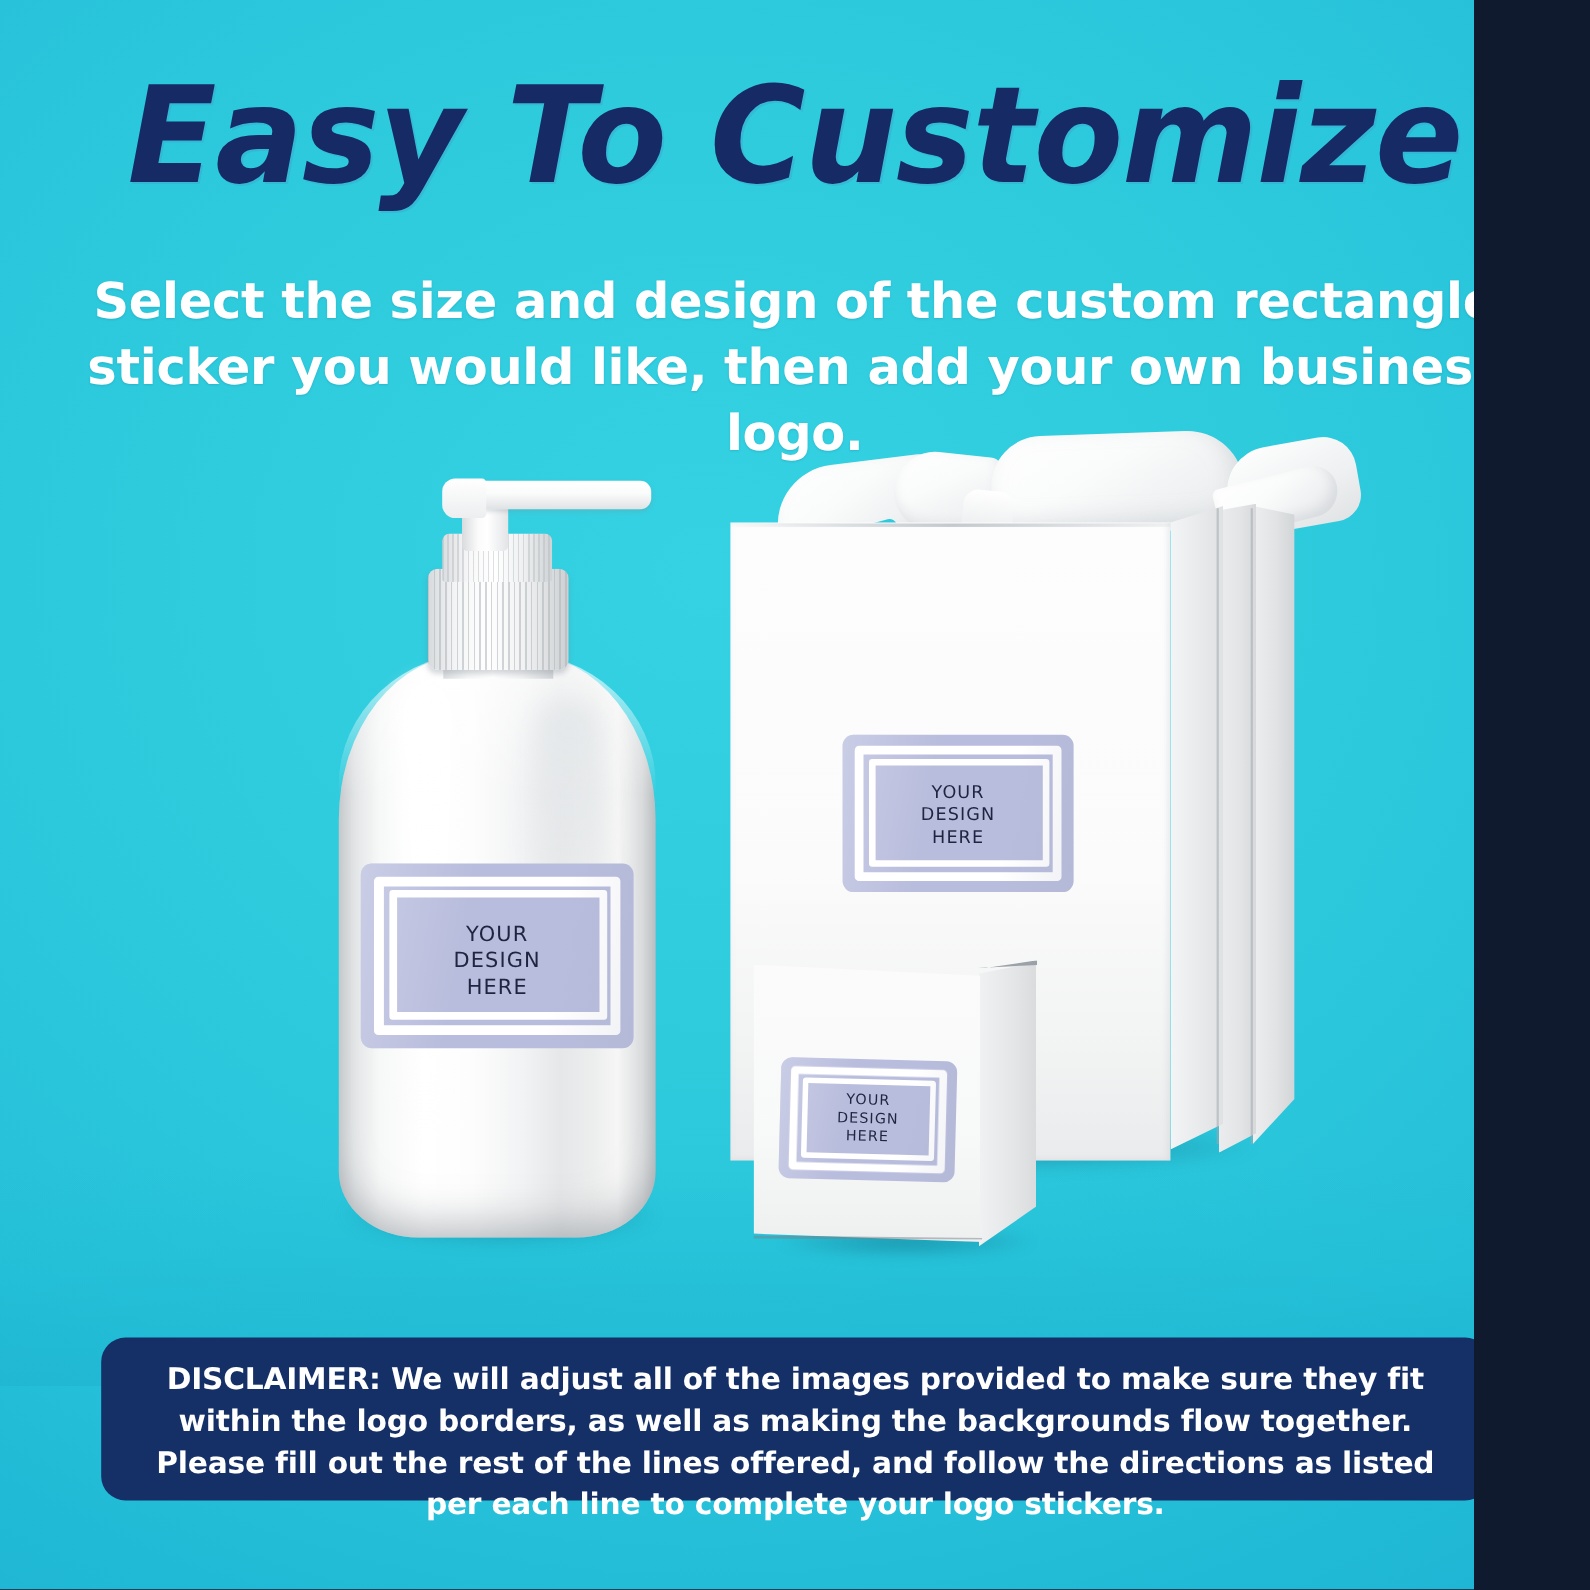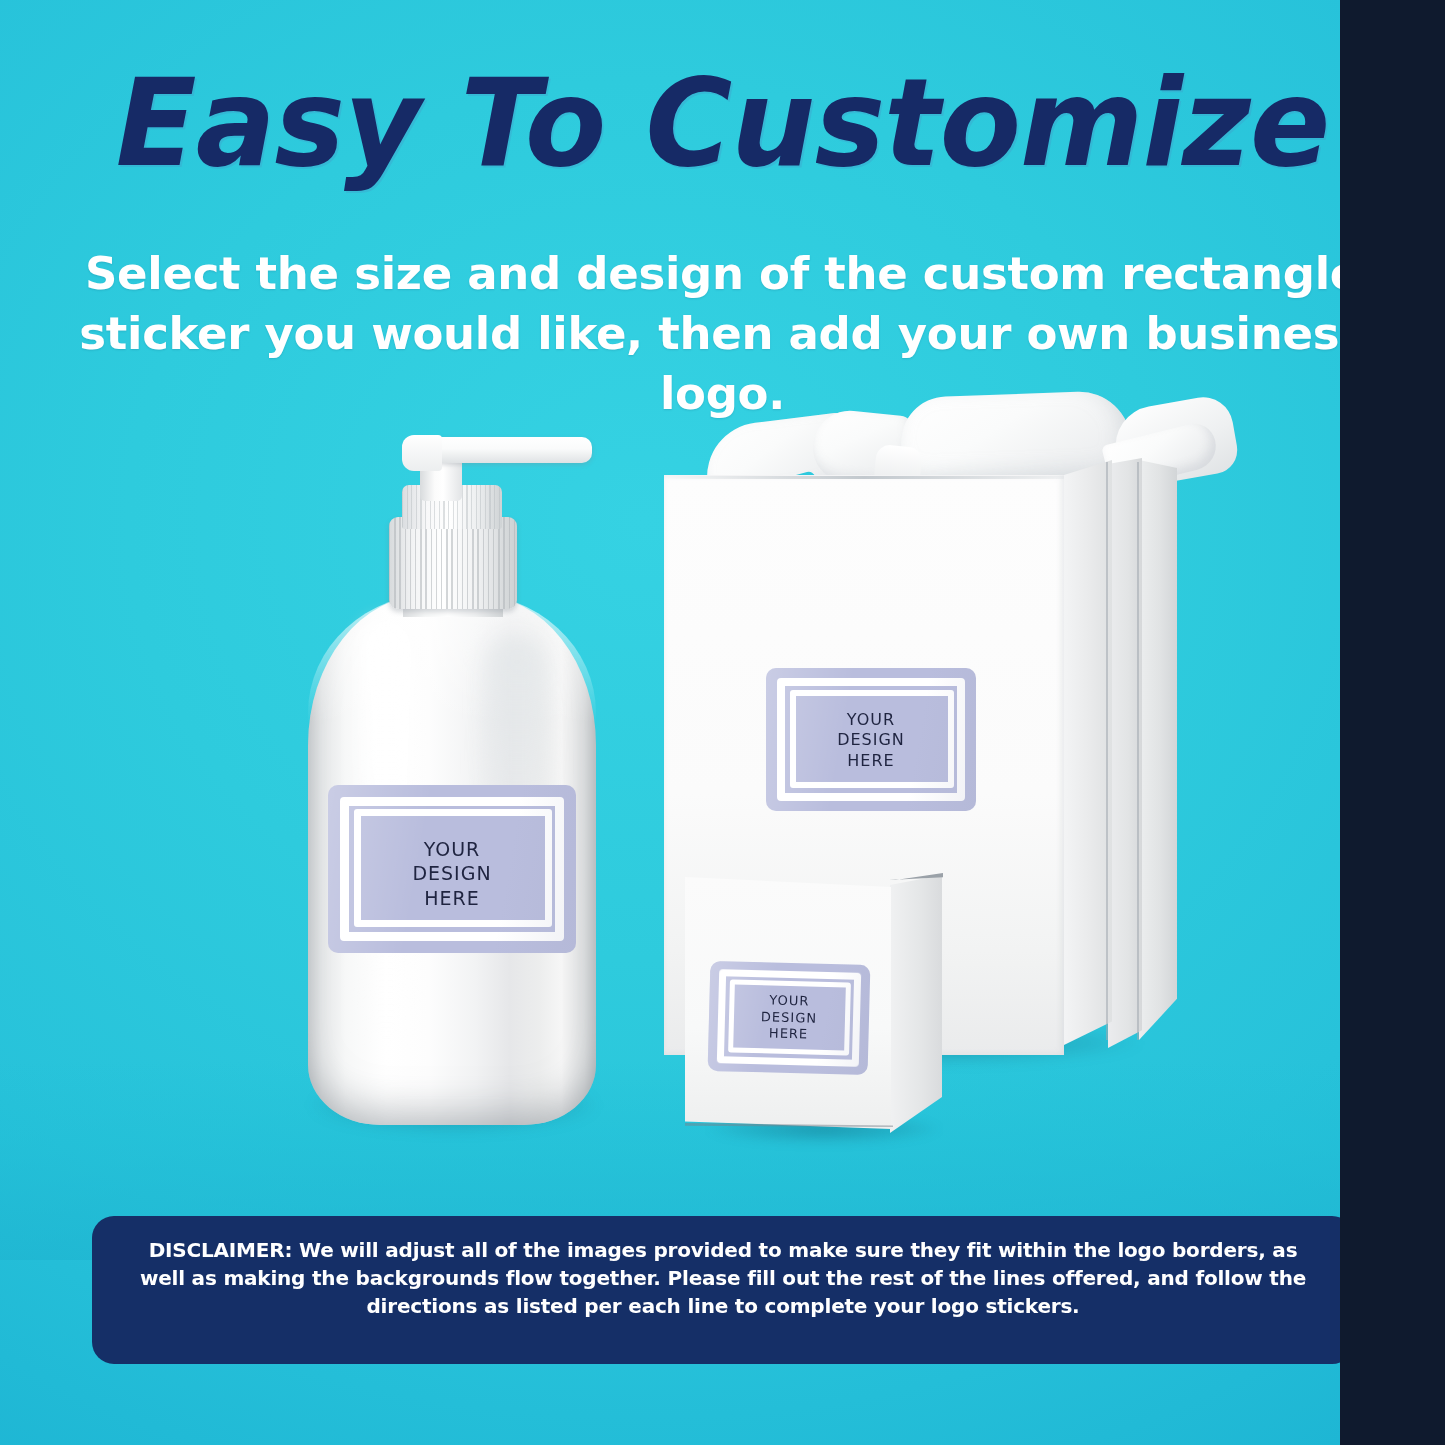--- a/index.html
+++ b/index.html
@@ -307,21 +307,21 @@
     top: 1216px;
     width: 1262px;
     height: 148px;
     background: #152f67;
     border-radius: 22px;
     box-sizing: border-box;
     padding: 20px 40px 0 40px;
   }
   .disclaimer-text {
     font-family: "DejaVu Sans", sans-serif;
-    font-size: 20px;
+    font-size: 27px;
     font-weight: 700;
     color: #ffffff;
     text-align: center;
     line-height: 1.40;
     letter-spacing: -0.2px;
   }
   .disclaimer-text .dc-label { font-weight: 700; }
 </style>
 </head>
 <body>

